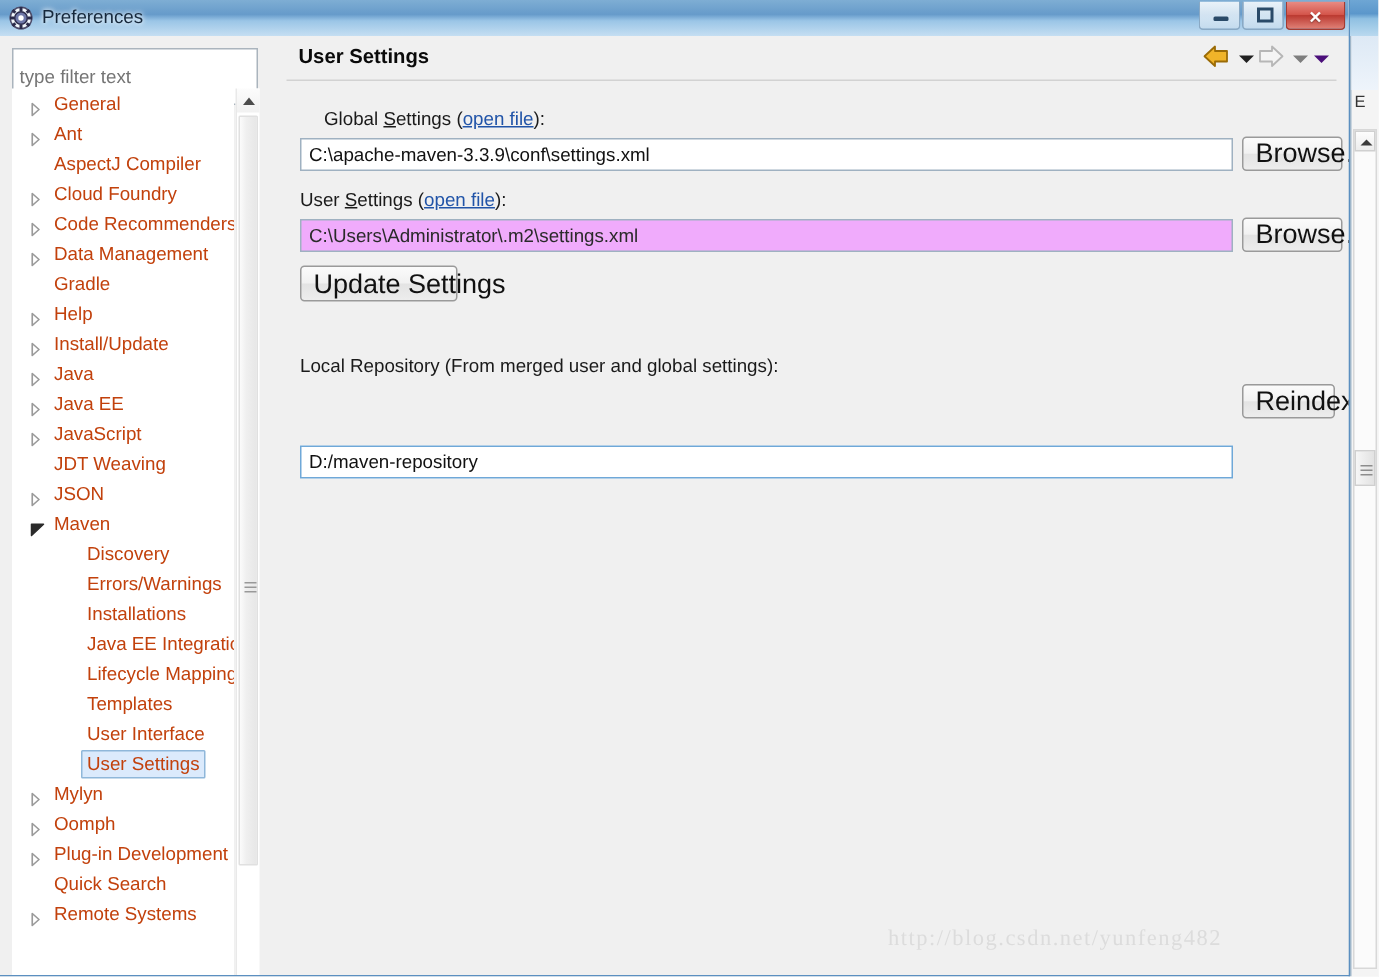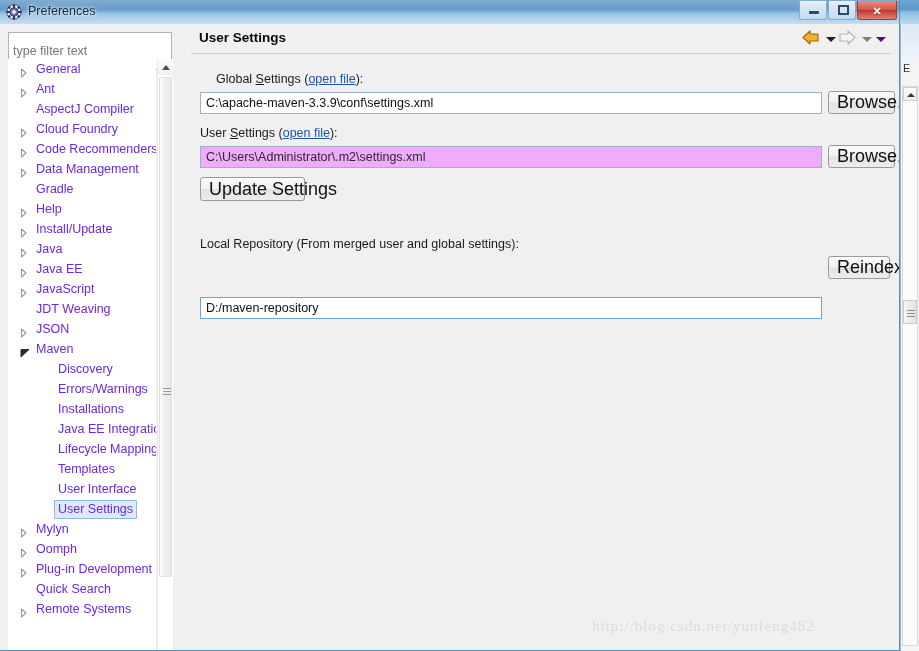--- a/index.html
+++ b/index.html
@@ -110,21 +110,21 @@
     border:1px solid #aab4bd; background:#ffffff;
     font-size:12.5px; padding:1px 4px; color:#888a8d;
     font-family:"Liberation Sans",sans-serif; outline:none;
   }
   .tree {
     position:absolute; left:8px; top:35px; width:148px; bottom:0;
     background:#ffffff; overflow:hidden;
   }
   .tree-row {
     position:relative; height:20px; line-height:20px;
-    font-size:12.5px; color:#6d28d9; white-space:nowrap;
+    font-size:12.5px; color:#c2410c; white-space:nowrap;
     font-family:"Liberation Sans",sans-serif; cursor:default;
   }
   .arrow-closed{
     position:absolute; left:12px; top:5px; width:8px; height:10px;
   }
   .arrow-open{
     position:absolute; left:12px; top:5px; width:10px; height:10px;
   }
   .tree-label { position:absolute; top:0; }
   .tree-label.lvl1 { left:28px; }

